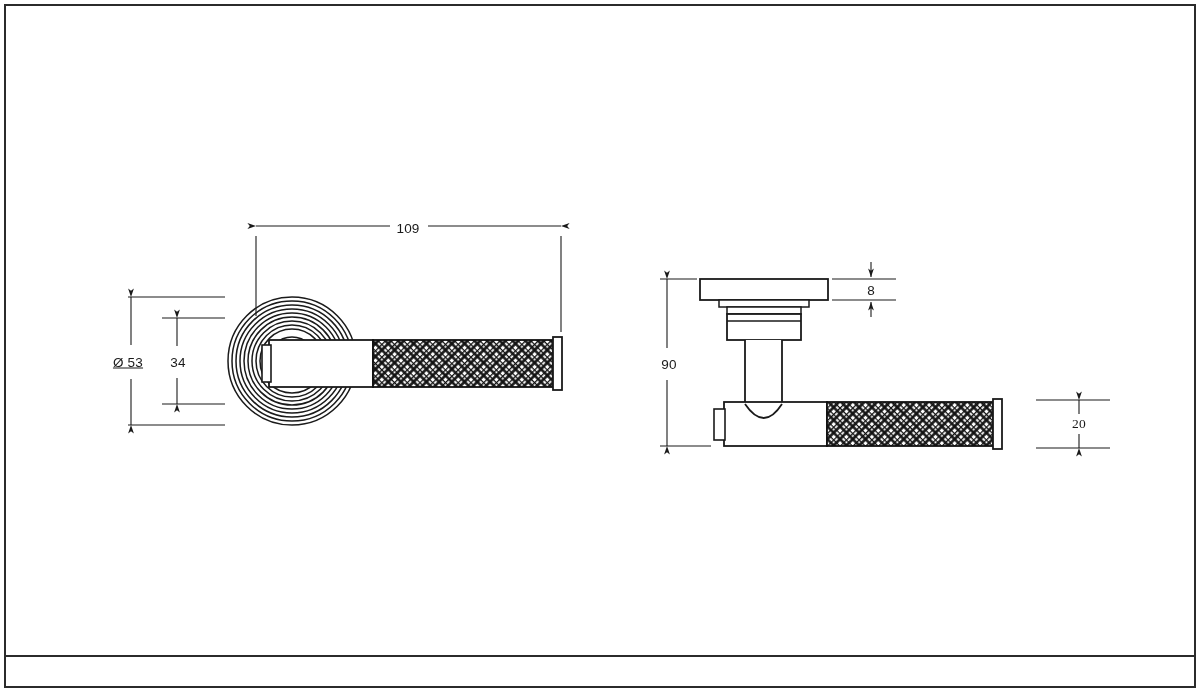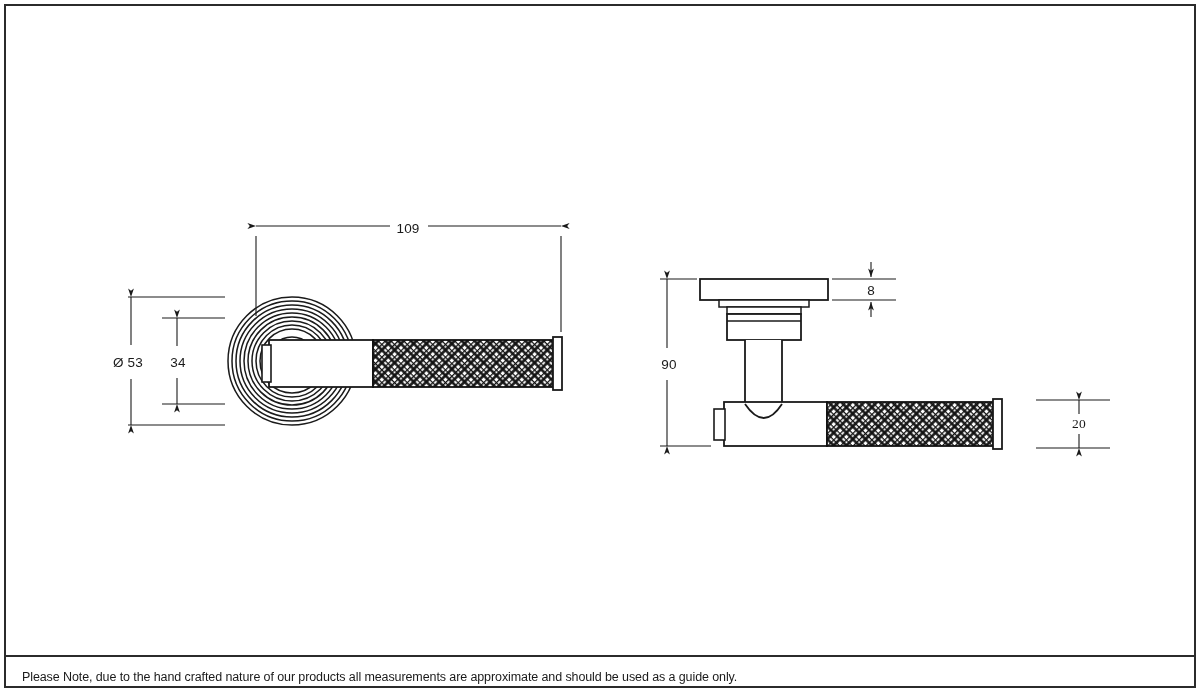--- a/index.html
+++ b/index.html
@@ -173,27 +173,26 @@
         <line x1="1036" y1="400" x2="1110" y2="400"></line>
         <line x1="1036" y1="448" x2="1110" y2="448"></line>
         <line x1="1079" y1="400" x2="1079" y2="414" marker-start="url(#arrHeadL)"></line>
         <line x1="1079" y1="448" x2="1079" y2="434" marker-start="url(#arrHeadR)"></line>
       </g>
     </g>
   </svg>
 
   <div class="dim-text center" style="left:408px; top:228px;">109</div>
 
-  <div class="dim-text center" style="left:128px; top:362px;">Ø 53</div>
+  <div class="dim-text center" style="left:128px; top:362px;text-decoration:underline;">Ø 53</div>
 
   <div class="dim-text center" style="left:178px; top:362px;">34</div>
 
   <div class="dim-text center" style="left:669px; top:364px;">90</div>
 
   <div class="dim-text center" style="left:871px; top:290px;">8</div>
 
   <div class="dim-text center" style="left:1079px; top:424px;font-family:Liberation Serif, serif;">20</div>
 
   <div id="drawing-border"></div>
   <div id="footer-divider"></div>
-  <div id="footer-note">Please Note, due to the hand crafted nature of our products all measurements are approximate and should be used as a guide only.</div>
 
 </div>
 
 </body></html>

